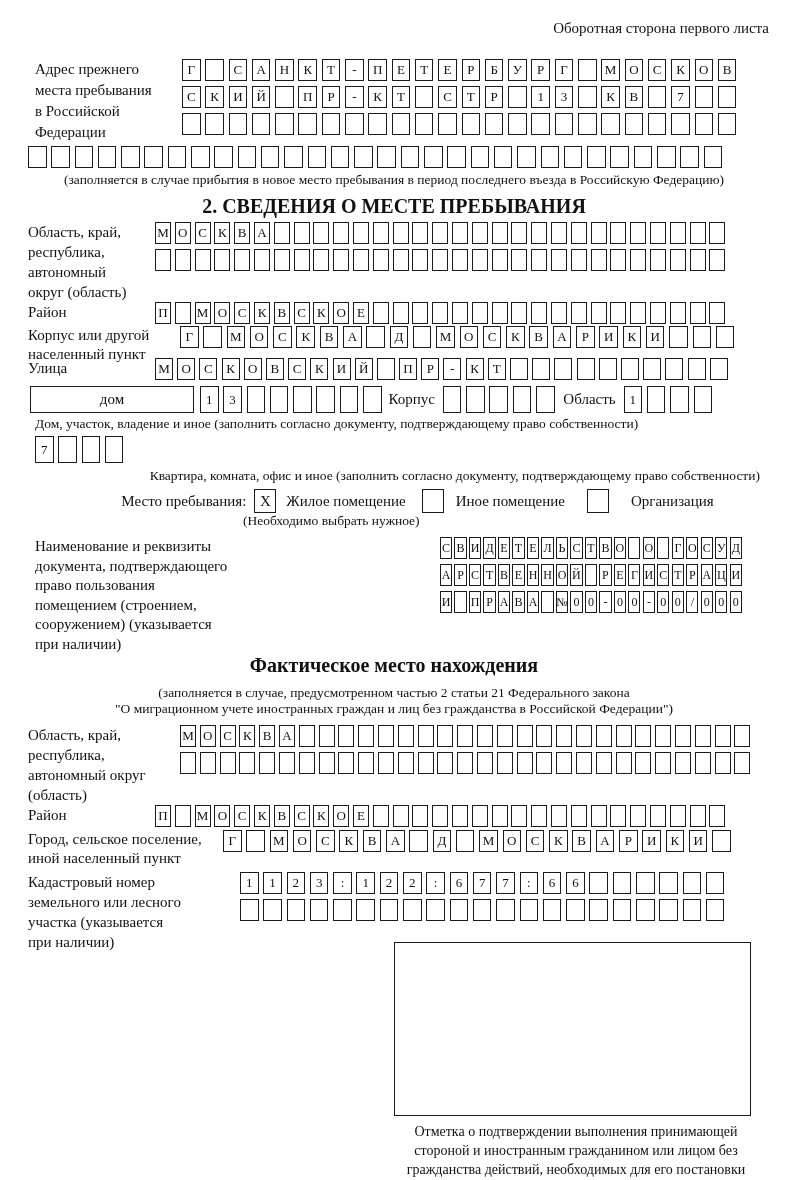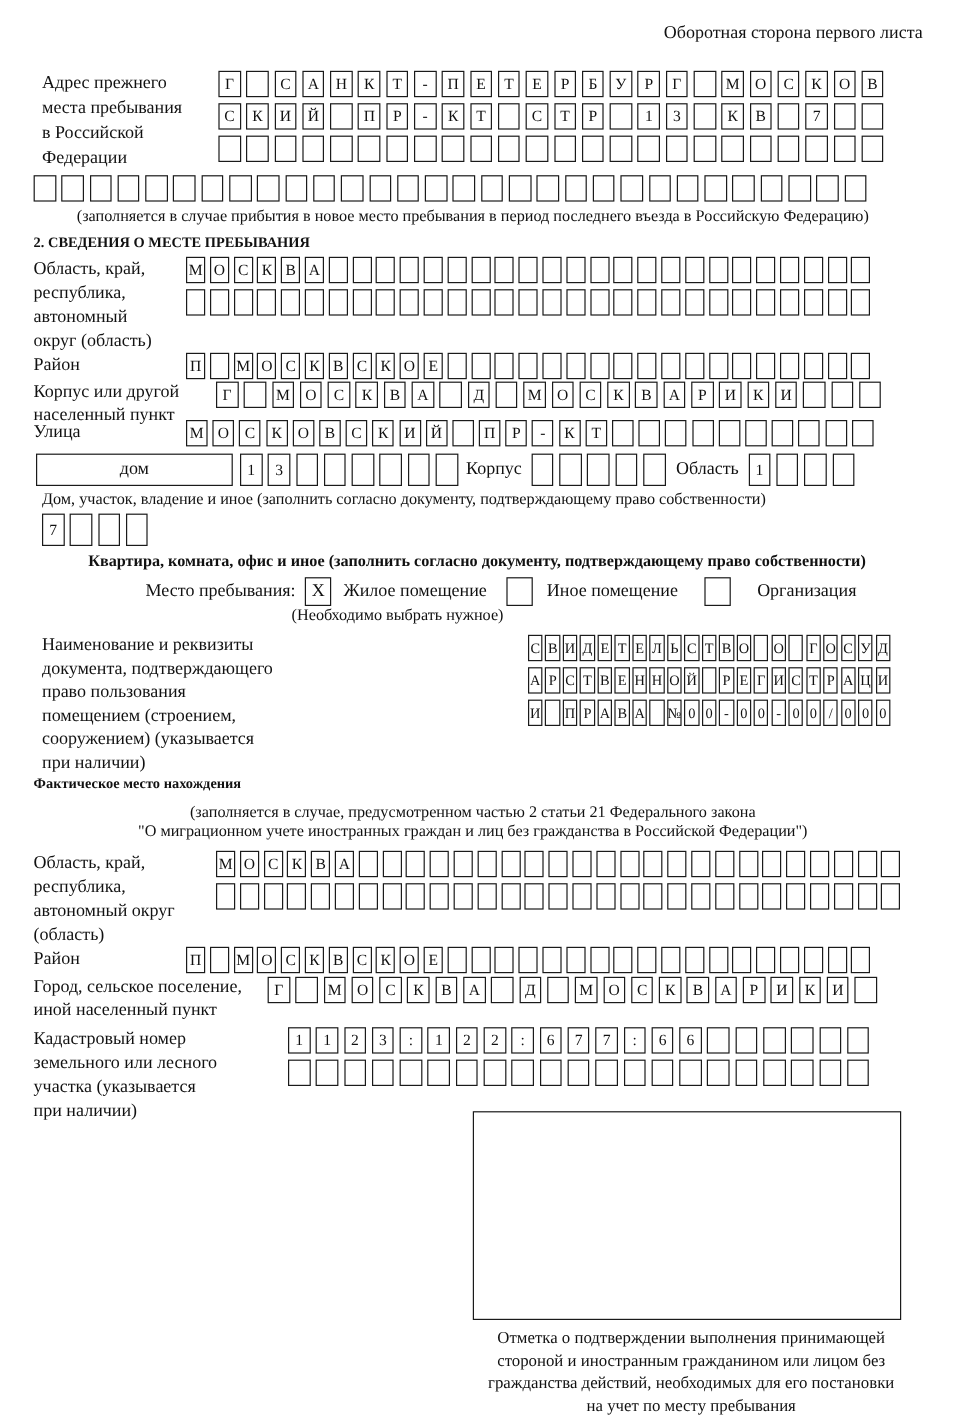--- a/index.html
+++ b/index.html
@@ -18,21 +18,21 @@
     border:1.5px solid #1a1a1a;height:20px;flex:0 0 auto;
     display:flex;align-items:center;justify-content:center;
     font-size:13px;background:#fff;box-sizing:content-box;
   }
   .p24 .cell{width:16.5px;margin-right:4.8px;}
   .p21 .cell{width:14px;margin-right:3.8px;}
   .p23 .cell{width:16px;margin-right:4.2px;}
   .p15 .cell{width:10.2px;margin-right:2.3px;font-size:12px;}
   .big .cell{height:25px;}
   .caption{font-size:13.5px;text-align:center;padding-right:40px;}
-  .sec-title{font-size:12px;font-weight:bold;padding-right:40px;}
+  .sec-title{font-size:20px;font-weight:bold;text-align:center;padding-right:40px;}
   .namebox{
     border:1.5px solid #1a1a1a;height:25px;display:flex;align-items:center;
     justify-content:center;font-size:15px;flex:0 0 auto;background:#fff;
   }
   .chk{
     border:1.5px solid #1a1a1a;width:20px;height:22px;flex:0 0 auto;
     display:flex;align-items:center;justify-content:center;font-size:15px;
   }
   .opt-label{font-size:15px;}
   .note{font-size:13.5px;margin-left:215px;}
@@ -373,21 +373,21 @@
   <div class="caption" style="margin-top:3px;text-align:left;padding-left:7px;">Дом, участок, владение и иное (заполнить согласно документу, подтверждающему право собственности)</div>
 
   <div class="block" style="margin-top:4px;align-items:center;">
     <div class="cellrow p24 big" style="margin-left:7px;">
         <span class="cell">7</span>
         <span class="cell"></span>
         <span class="cell"></span>
         <span class="cell"></span>
       </div>
   </div>
-  <div class="caption" style="margin-top:5px;text-align:center;padding-left:7px;font-weight:bold;">Квартира, комната, офис и иное (заполнить согласно документу, подтверждающему право собственности)</div>
+  <div class="caption" style="margin-top:5px;text-align:right;padding-left:7px;">Квартира, комната, офис и иное (заполнить согласно документу, подтверждающему право собственности)</div>
 
   <div class="block" style="margin-top:5px;align-items:center;justify-content:center;">
     <div class="opt-label" style="padding-left:7px;">Место пребывания:</div>
     <div class="chk" style="margin-left:8px;">X</div>
     <div class="opt-label" style="margin-left:10px;">Жилое помещение</div>
     <div class="chk" style="margin-left:16px;"></div>
     <div class="opt-label" style="margin-left:12px;">Иное помещение</div>
     <div class="chk" style="margin-left:22px;"></div>
     <div class="opt-label" style="margin-left:22px;">Организация</div>
   </div>

